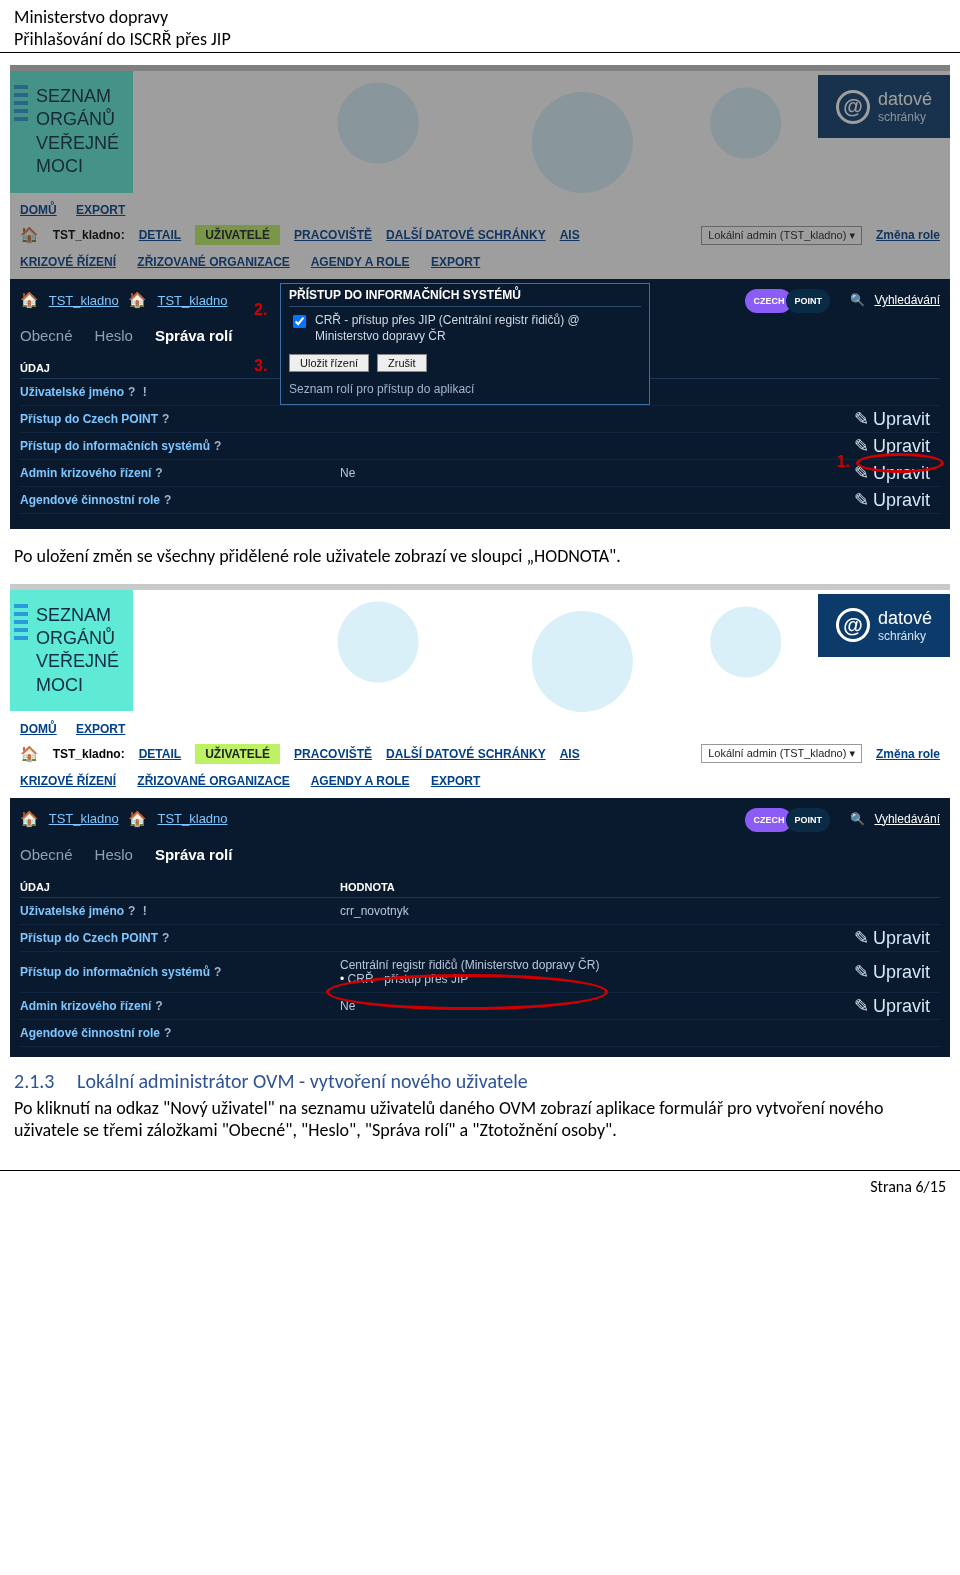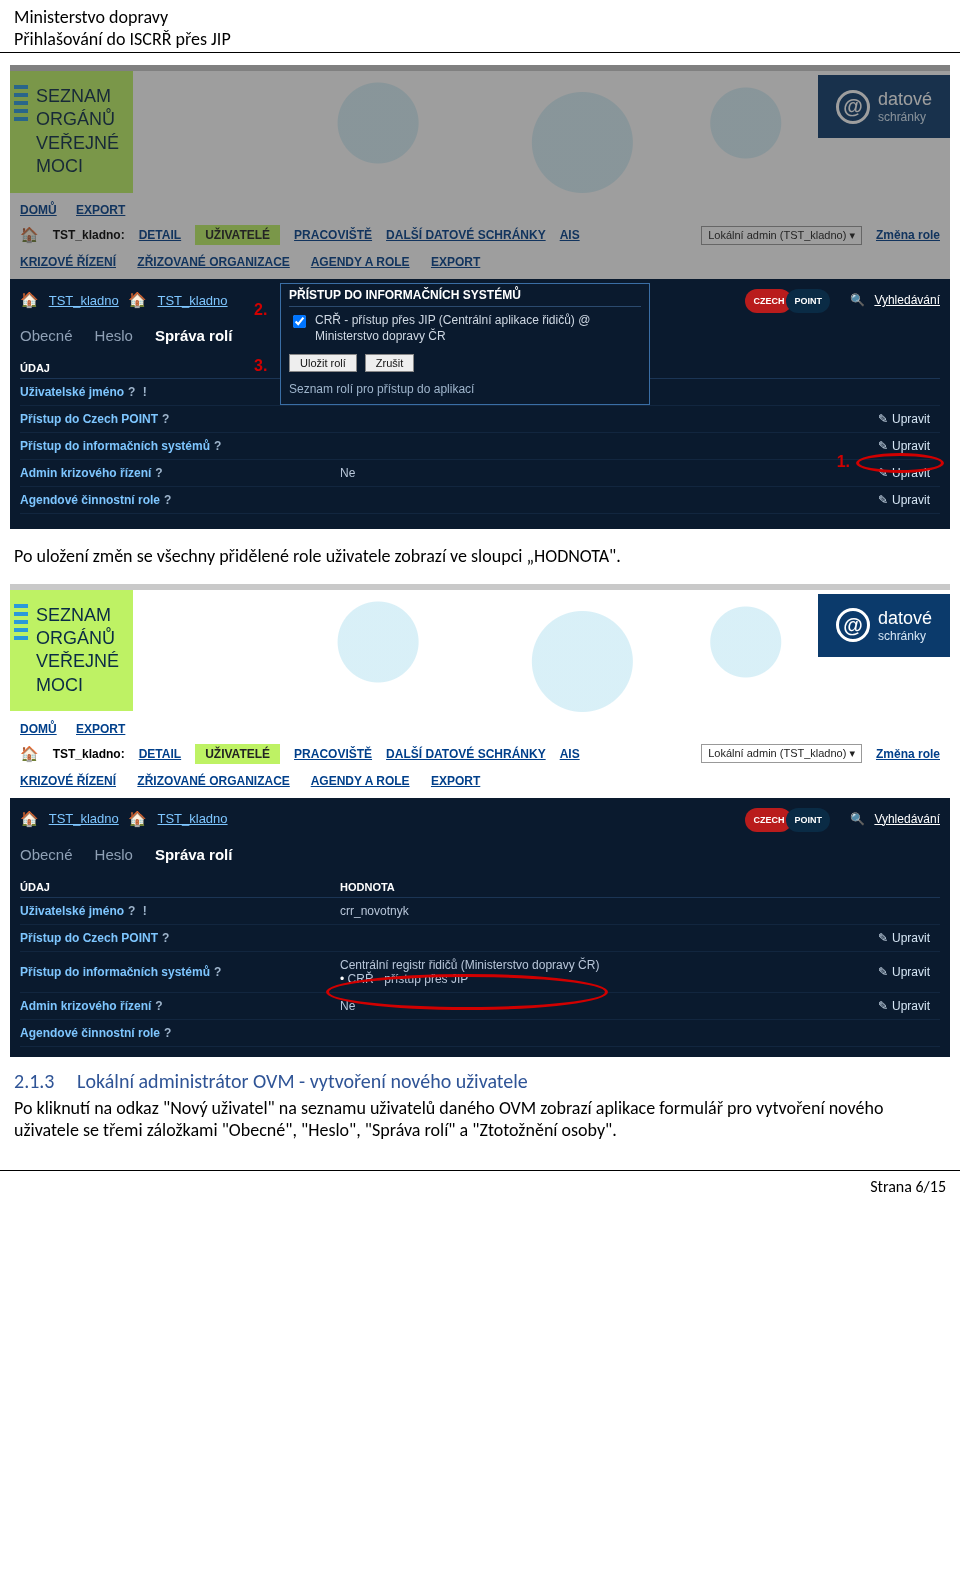--- a/index.html
+++ b/index.html
@@ -47,21 +47,21 @@
     align-items: flex-start;
     background: #fff;
     position: relative;
     height: 130px;
     overflow: hidden;
   }
   .ss-banner .gray-bar {
     position: absolute; top:0; left:0; right:0; height:6px; background:#c9c9c9;
   }
   .ss-banner .logo-block {
-    background: #bef264;
+    background: #5eead4;
     color: #0a2b45;
     padding: 14px 14px 14px 26px;
     font-weight: 400;
     font-size: 18px;
     line-height: 1.3;
     margin-top: 6px;
     position: relative;
   }
   .ss-banner .logo-block .stripes {
     position:absolute; left:4px; top:14px;
@@ -147,21 +147,21 @@
     gap:10px;
     padding-bottom:8px;
   }
   .dark-panel .crumb .home-icon { color:#d98400; font-size:15px; }
   .dark-panel .crumb a { color:#7ec6ff; text-decoration:underline; }
   .dark-panel .czechpoint {
     position:absolute; right:120px; top:10px;
     display:flex; align-items:center; gap:0;
   }
   .czechpoint .bubble {
-    background:#b91c1c; color:#fff; font-size:9px; font-weight:bold;
+    background:#8b5cf6; color:#fff; font-size:9px; font-weight:bold;
     padding:7px 8px; border-radius:16px;
   }
   .czechpoint .bubble + .bubble { background:#0a2b45; margin-left:-6px; }
   .dark-panel .search {
     position:absolute; right:10px; top:14px;
     color:#fff; font-size:12px;
   }
   .dark-panel .search a { color:#fff; text-decoration:underline; }
   .dark-panel .search .mag { margin-right:6px; }
 
@@ -183,21 +183,21 @@
     display:flex; align-items:center;
     font-size:12px; padding:6px 0;
     border-bottom:1px solid #12263f;
     position:relative;
   }
   .dark-panel .trow .c1 { width:320px; color:#7ec6ff; font-weight:bold; }
   .dark-panel .trow .c1 .q { color:#9fb5cc; margin-left:4px; font-weight:bold; }
   .dark-panel .trow .c2 { flex:1; color:#b8c6d9; }
   .dark-panel .trow .edit {
     position:absolute; right:10px;
-    color:#d6e6f5; font-size:12px;
+    color:#d6e6f5; font-size:18px;
   }
   .dark-panel .trow .edit .pen { margin-right:4px; }
 
   .dark-panel .centralni { color:#9fb5cc; font-size:12px; }
   .dark-panel .centralni .bullet::before { content:"• "; color:#fff; }
 
   
   .popup {
     position:absolute;
     left: 270px; top: 4px;
@@ -360,24 +360,24 @@
     <div class="trow">
       <div class="c1"><span>Agendové činnostní role</span><span class="q">?</span></div>
       <div class="c2"></div>
       <span class="edit"><span class="pen">✎</span><span>Upravit</span></span>
     </div>
 
     <div class="popup">
       <div class="ptitle">PŘÍSTUP DO INFORMAČNÍCH SYSTÉMŮ</div>
       <div class="chkrow">
         <input type="checkbox" checked="" style="">
-        <span>CRŘ - přístup přes JIP (Centrální aplikace řidičů) @ Ministerstvo dopravy ČR</span>
+        <span>CRŘ - přístup přes JIP (Centrální registr řidičů) @ Ministerstvo dopravy ČR</span>
       </div>
       <div class="btns">
-        <button>Uložit rolí</button>
+        <button>Uložit řízení</button>
         <button>Zrušit</button>
       </div>
       <div class="rolelist">Seznam rolí pro přístup do aplikací</div>
     </div>
 
     <div class="anno" style="left:290px; top:26px; width:350px; height:20px;"></div>
     <div class="anno-num" style="left:244px; top:22px;">2.</div>
 
     <div class="anno" style="left:278px; top:58px; width:92px; height:20px;"></div>
     <div class="anno-num" style="left:244px; top:78px;">3.</div>

